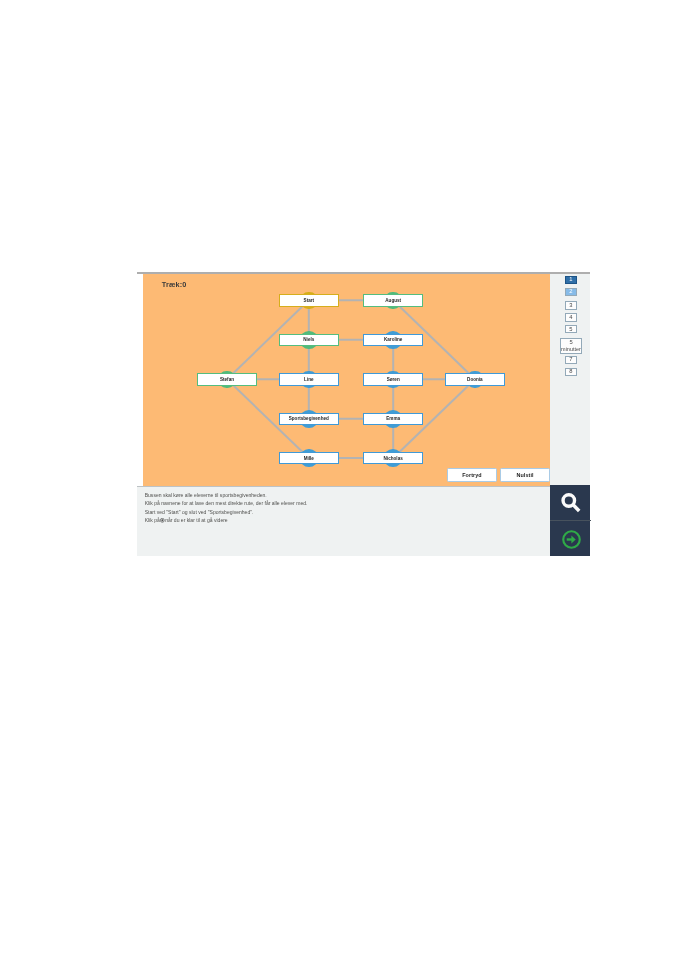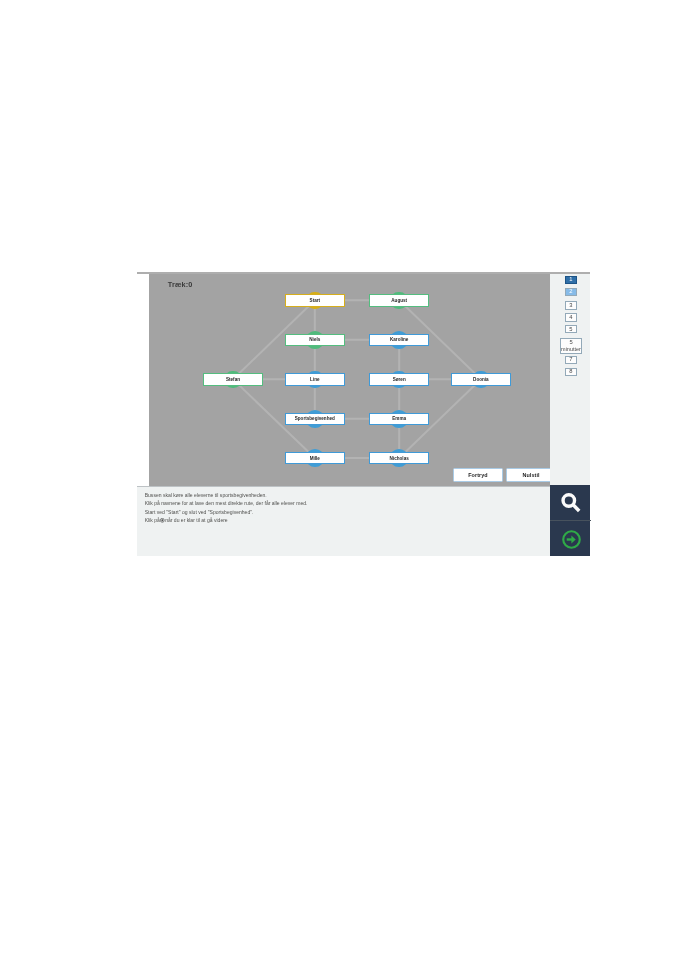--- a/index.html
+++ b/index.html
@@ -1,21 +1,21 @@
 <!DOCTYPE html>
 <html><head>
 <meta charset="utf-8">
 <title>Graph task</title>
 <style>
   html,body{margin:0;padding:0;background:#ffffff;}
   body{width:689px;height:965px;font-family:"Liberation Sans",sans-serif;overflow:hidden;}
   #widget{position:absolute;left:137px;top:272px;width:453px;height:283.5px;}
   #topbar{position:absolute;left:0;top:-0.2px;width:453px;height:2.4px;background:#aeaeae;}
 
-  #board{position:absolute;left:12px;top:2.2px;width:413.3px;height:225px;background:#a3a3a3;
+  #board{position:absolute;left:6px;top:2.2px;width:413.3px;height:225px;background:#fdba74;
          border-right:1.3px solid #c0c5c8;box-sizing:border-box;overflow:hidden;}
   #moves{position:absolute;left:18.8px;top:6.1px;font-size:7.3px;font-weight:bold;color:#3b3b3b;letter-spacing:.1px;}
   #edges{position:absolute;left:0;top:0;}
   #nodes{position:absolute;left:0;top:0;width:412px;height:212px;}
 
   #dots{position:absolute;left:0;top:0;width:412px;height:212px;}
   .cir{position:absolute;width:17.6px;height:17.6px;border-radius:50%;}
   .cir.gold{background:#d6ae18;}
   .cir.green{background:#51ba7c;}
   .cir.blue{background:#409dd5;}

